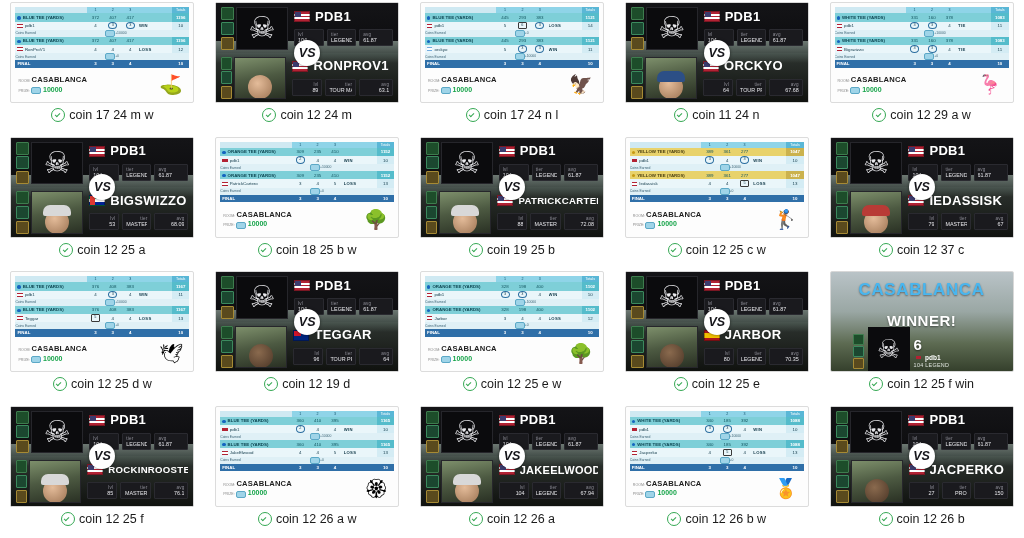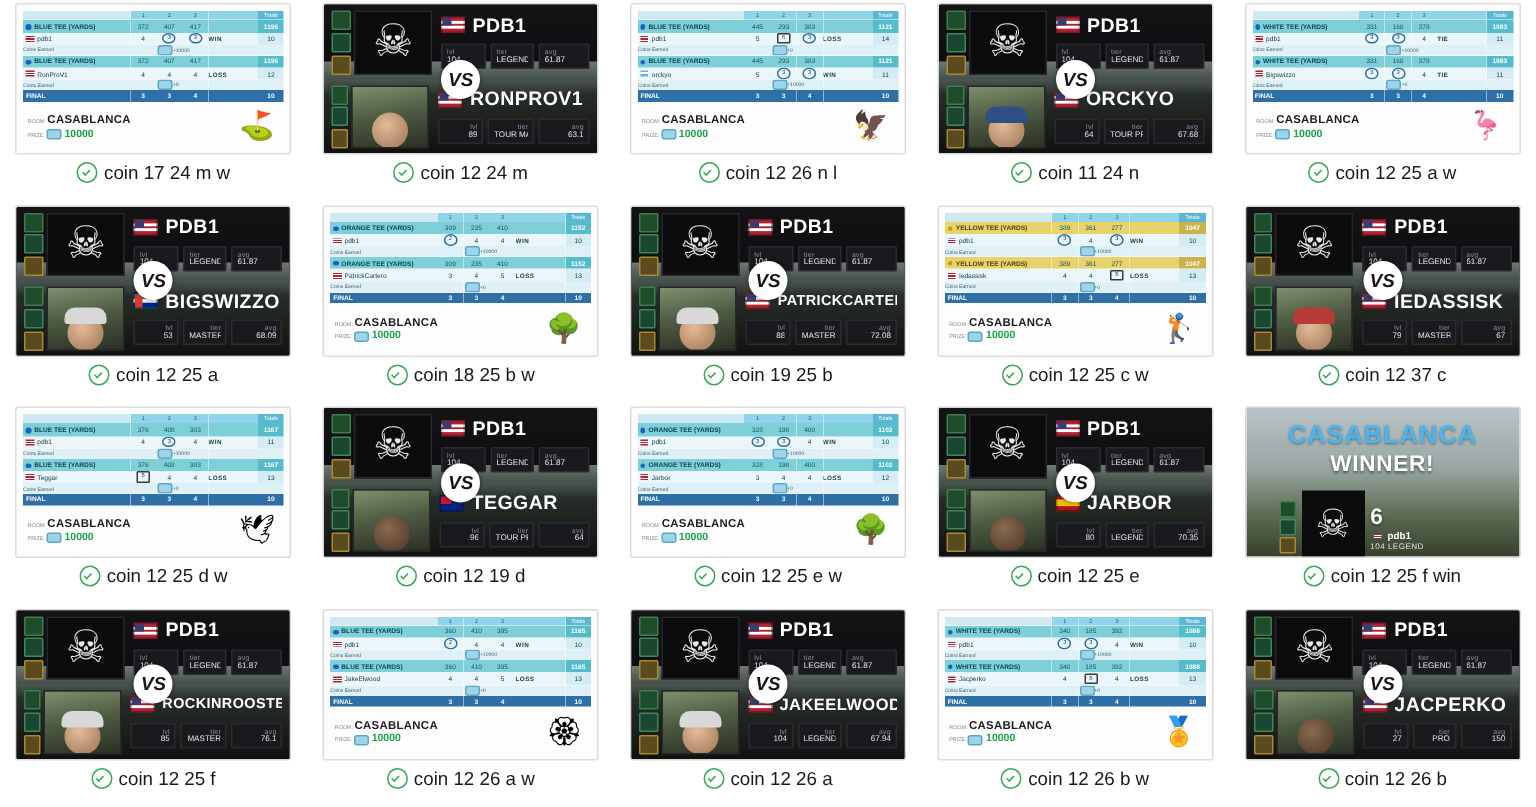--- a/index.html
+++ b/index.html
@@ -213,21 +213,21 @@
     border:1px solid #d8d8d8;
     background:linear-gradient(180deg,#b9c3c7 0%,#9aa7a4 40%,#5d6b52 72%,#35402c 100%);
     position:relative;overflow:hidden;
   }
   .win-title{
     text-align:center;margin-top:8px;
     font-size:17px;font-weight:bold;letter-spacing:.6px;
     color:#49b6ef;text-shadow:0 1px 2px #00000070;
   }
   .win-sub{
-    text-align:center;margin-top:1px;
+    text-align:center;margin-top:12px;
     font-size:15px;font-weight:bold;letter-spacing:.5px;
     color:#ffffff;text-shadow:0 1px 2px #00000080;
   }
   .win-body{
     position:absolute;left:22px;bottom:0;
     display:flex;align-items:flex-end;gap:4px;
   }
   .win-medals{width:11px;display:flex;flex-direction:column;gap:1px;margin-bottom:2px;}
   .win-medals .medal{height:9px;}
   .win-av{
@@ -474,21 +474,21 @@
         <div class="sb-foot">
           <div class="sb-foot-l">
             <div class="f-room">ROOM:<b>CASABLANCA</b></div>
             <div class="f-prize">PRIZE:<span class="coinico"></span><b>10000</b></div>
           </div>
           <div class="logo">🦅</div>
         </div>
       </div>
       <div class="caption">
         <span class="check"></span>
-        <span>coin 12 26 n l</span>
+        <span>coin 17 24 n l</span>
       </div>
     </div>
     <div class="cell">
       <div class="thumb vs-card">
         <div class="vs-top">
           <div class="pmedals">
             <div class="medal"></div>
             <div class="medal m2"></div>
             <div class="medal m3"></div>
           </div>
@@ -626,21 +626,21 @@
         <div class="sb-foot">
           <div class="sb-foot-l">
             <div class="f-room">ROOM:<b>CASABLANCA</b></div>
             <div class="f-prize">PRIZE:<span class="coinico"></span><b>10000</b></div>
           </div>
           <div class="logo">🦩</div>
         </div>
       </div>
       <div class="caption">
         <span class="check"></span>
-        <span>coin 12 25 a w</span>
+        <span>coin 12 29 a w</span>
       </div>
     </div>
     <div class="cell">
       <div class="thumb vs-card">
         <div class="vs-top">
           <div class="pmedals">
             <div class="medal"></div>
             <div class="medal m2"></div>
             <div class="medal m3"></div>
           </div>

